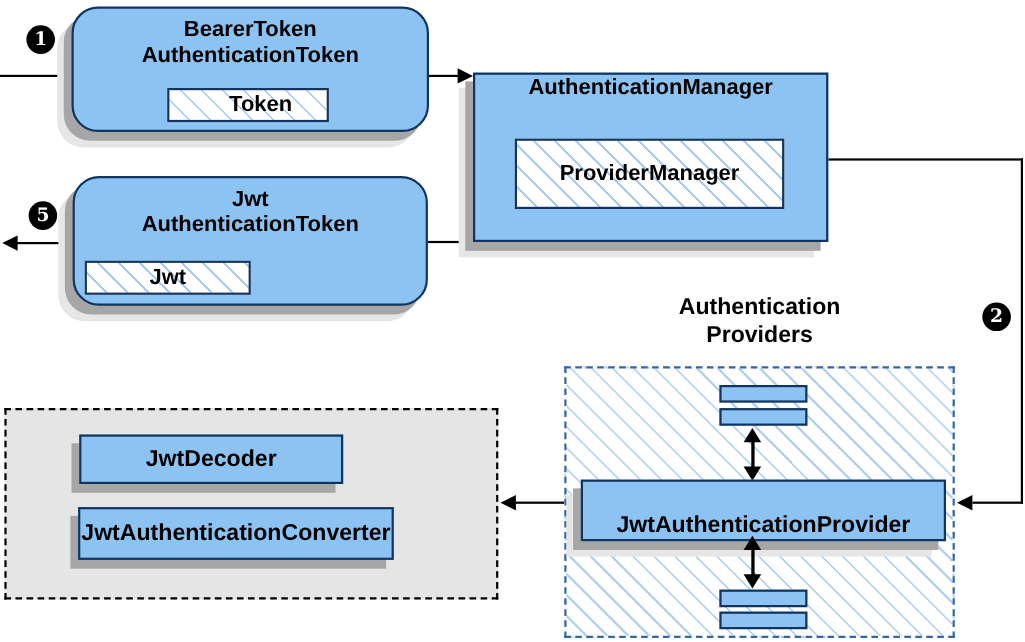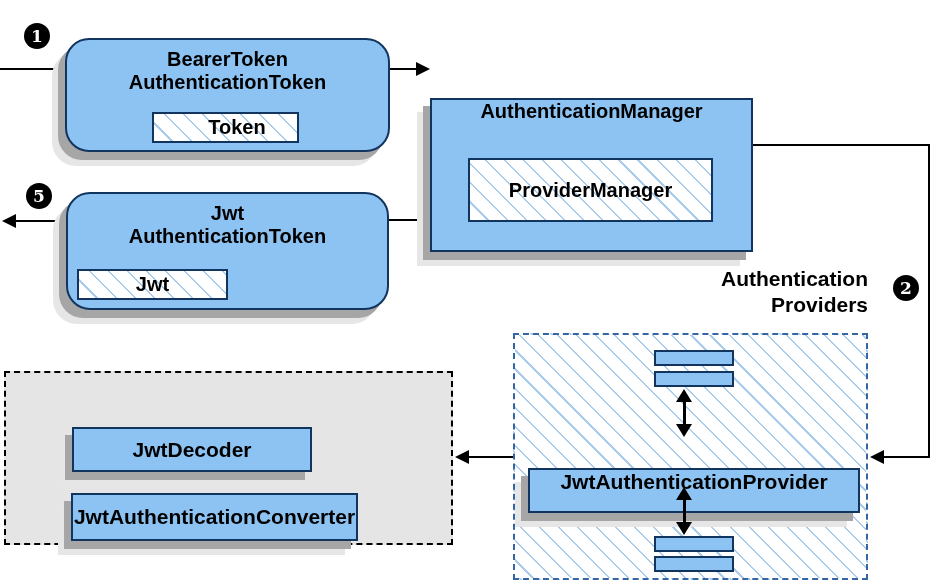--- a/index.html
+++ b/index.html
@@ -5,21 +5,21 @@
   html,body { margin:0; padding:0; background:#ffffff; }
   .stage {
     position:relative; width:932px; height:584px; background:#ffffff;
     font-family:"Liberation Sans","DejaVu Sans",sans-serif; overflow:hidden;
   }
   
   .bluebox {
     position:absolute; box-sizing:border-box;
     background:#8CC3F2; border:2px solid #12355F;
     box-shadow:-7px 8px 0 #A6A6A6, -13px 14px 0 #E6E6E6;
-    color:#000; font-weight:bold; text-align:center;margin-top:32px;
+    color:#000; font-weight:bold; text-align:center;
   }
   .rounded { border-radius:24px; }
   .boxtitle { font-size:20px; line-height:23px; font-weight:bold; }
   
   .hatch {
     background-color:#ffffff;
     background-image:repeating-linear-gradient(45deg,#ffffff 0px,#ffffff 12px,#A9CBEC 12px,#A9CBEC 13.5px);
   }
   .chip {
     position:absolute; box-sizing:border-box; border:2px solid #12355F;
@@ -45,21 +45,21 @@
   .varrow .stem { position:absolute; left:7px; top:9px; bottom:9px; width:3px; background:#000; }
   .varrow .up   { position:absolute; left:0; top:0; width:0; height:0; border-left:8px solid transparent; border-right:8px solid transparent; border-bottom:13px solid #000; }
   .varrow .down { position:absolute; left:0; bottom:0; width:0; height:0; border-left:8px solid transparent; border-right:8px solid transparent; border-top:13px solid #000; }
   
   .step {
     position:absolute; width:26px; height:26px; border-radius:50%;
     background:#000; color:#fff; font-family:"DejaVu Serif",serif; font-weight:bold;
     font-size:17px; display:flex; align-items:center; justify-content:center;
   }
   
-  .group-label { position:absolute; text-align:right; font-size:21px; font-weight:bold; color:#000; line-height:26px; }
+  .group-label { position:absolute; text-align:center; font-size:21px; font-weight:bold; color:#000; line-height:26px; }
 </style>
 </head>
 <body>
 
 <div class="stage">
 
   <div class="step" style="left:24px; top:23px;">
       <span>1</span>
     </div>
   <div class="step" style="left:893px; top:275px;">
@@ -122,21 +122,21 @@
   <div class="providers-box" style="left:513px; top:333px; width:355px; height:247px;">
     <div class="slotbar" style="left:139px; top:15px;"></div>
     <div class="slotbar" style="left:139px; top:36px;"></div>
 
     <div class="varrow" style="left:161px; top:54px; height:48px;">
       <div class="up"></div>
       <div class="stem"></div>
       <div class="down"></div>
     </div>
 
-    <div class="bluebox" style="left:13px; top:101px; width:332px; height:45px; display:flex; align-items:flex-start; justify-content:center;">
+    <div class="bluebox" style="left:13px; top:101px; width:332px; height:56px; display:flex; align-items:flex-end; justify-content:center;">
       <span style="font-size:21px;">JwtAuthenticationProvider</span>
     </div>
 
     <div class="varrow" style="left:161px; top:152px; height:48px;">
       <div class="up"></div>
       <div class="stem"></div>
       <div class="down"></div>
     </div>
 
     <div class="slotbar" style="left:139px; top:201px;"></div>

